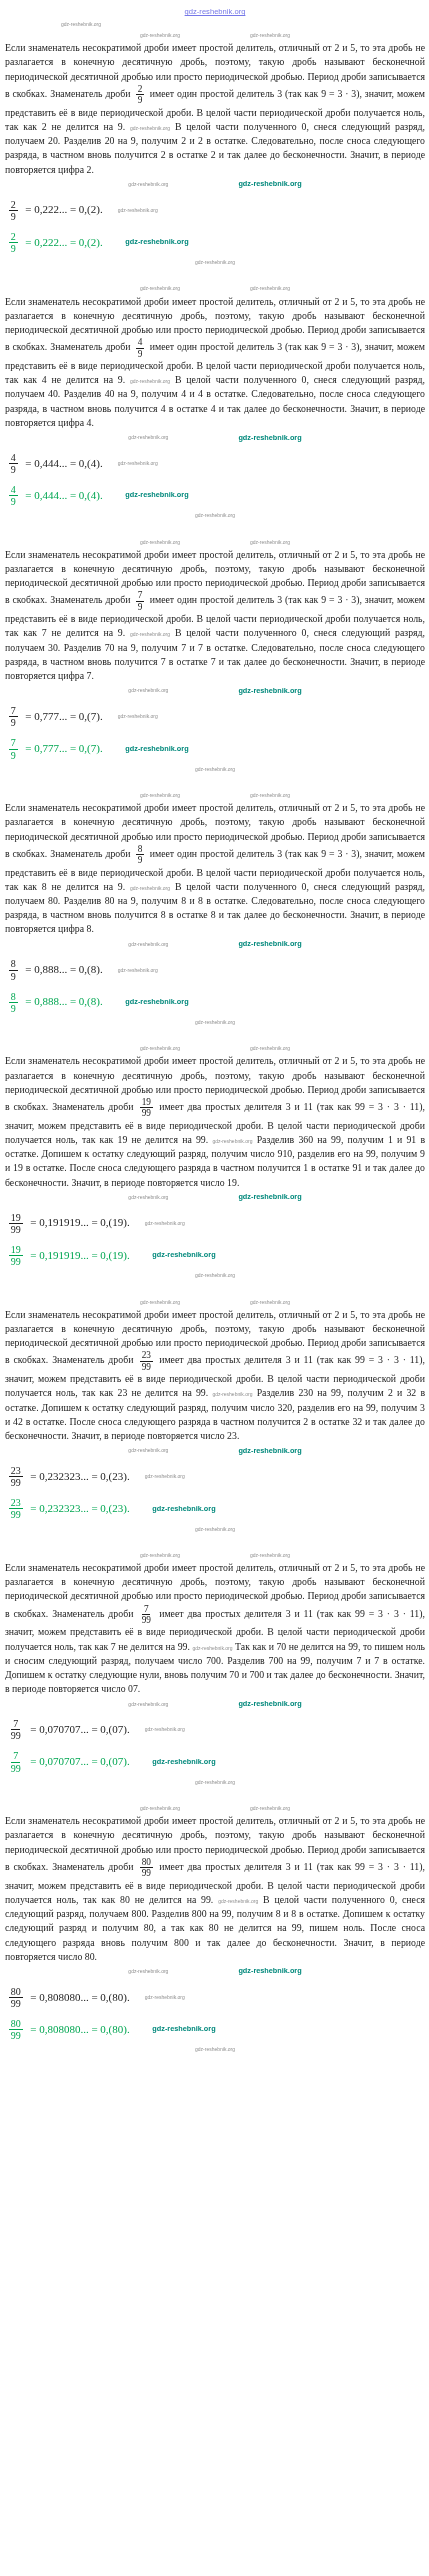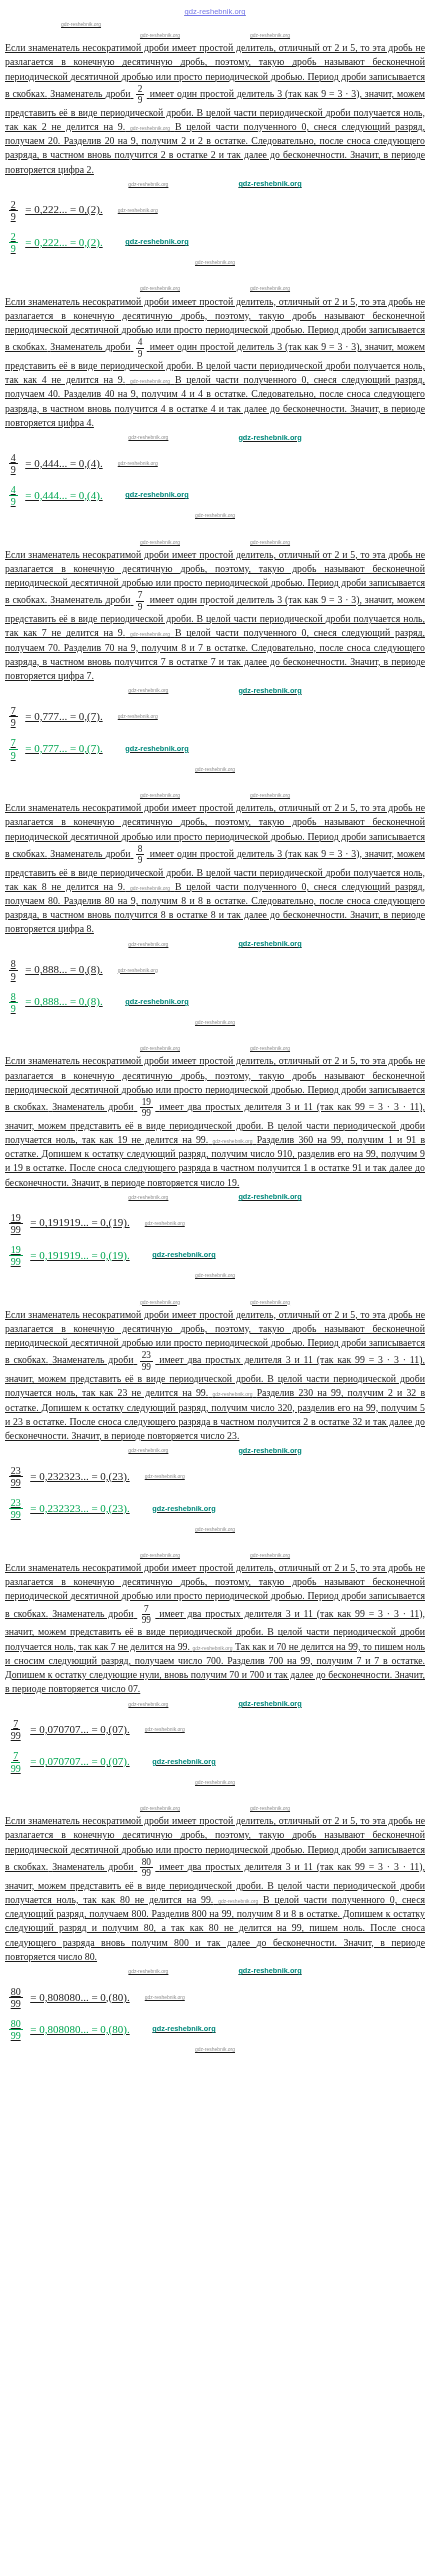--- a/index.html
+++ b/index.html
@@ -6,21 +6,21 @@
   html, body { background: #ffffff; }
   body {
     width: 430px;
     min-height: 2576px;
     margin: 0 auto;
     color: var(--text, #1c1c1c);
     font-family: "Liberation Serif", serif;
     font-size: 9.8px;
     line-height: 1.45;
   }
-  .page { padding: 2.5px 5px 15px 5px; text-decoration: underline; }
+  .page { padding: 2.5px 5px 15px 5px; }
 
   .header-link-row { text-align: center; padding: 1.9px 0 0.6px 0; }
   .header-link {
     color: var(--link, #7678e8);
     font-family: "Liberation Sans", sans-serif;
     font-size: 7.6px;
     text-decoration: underline;
     cursor: pointer;
   }
 
@@ -195,21 +195,21 @@
 
     <p class="para">
       <span>Если знаменатель несократимой дроби имеет простой делитель, отличный от 2 и 5, то эта дробь не разлагается в конечную десятичную дробь, поэтому, такую дробь называют бесконечной периодической десятичной дробью или просто периодической дробью. Период дроби записывается в скобках.</span>
       <span>Знаменатель дроби</span>
       <span class="frac frac-inline">
             <span class="num">7</span>
             <span class="den">9</span>
           </span>
       <span>имеет один простой делитель 3 (так как 9 = 3 · 3), значит, можем представить её в виде периодической дроби. В целой части периодической дроби получается ноль, так как 7 не делится на 9.</span>
       <span class="wm">gdz-reshebnik.org</span>
-      <span>В целой части полученного 0, снеся следующий разряд, получаем 70. Разделив 70 на 9, получим 8 и 7 в остатке. Следовательно, после сноса следующего разряда, в частном вновь получится 7 в остатке 7 и так далее до бесконечности. Значит, в периоде повторяется цифра 7.</span>
+      <span>В целой части полученного 0, снеся следующий разряд, получаем 30. Разделив 70 на 9, получим 7 и 7 в остатке. Следовательно, после сноса следующего разряда, в частном вновь получится 7 в остатке 7 и так далее до бесконечности. Значит, в периоде повторяется цифра 7.</span>
     </p>
 
     <div class="wm-row">
       <span class="wm">gdz-reshebnik.org</span>
       <span class="wm-teal">gdz-reshebnik.org</span>
     </div>
 
     <div class="formula">
       <span class="frac">
             <span class="num">7</span>
@@ -339,21 +339,21 @@
 
     <p class="para">
       <span>Если знаменатель несократимой дроби имеет простой делитель, отличный от 2 и 5, то эта дробь не разлагается в конечную десятичную дробь, поэтому, такую дробь называют бесконечной периодической десятичной дробью или просто периодической дробью. Период дроби записывается в скобках.</span>
       <span>Знаменатель дроби</span>
       <span class="frac frac-inline">
             <span class="num">23</span>
             <span class="den">99</span>
           </span>
       <span>имеет два простых делителя 3 и 11 (так как 99 = 3 · 3 · 11), значит, можем представить её в виде периодической дроби. В целой части периодической дроби получается ноль, так как 23 не делится на 99.</span>
       <span class="wm">gdz-reshebnik.org</span>
-      <span>Разделив 230 на 99, получим 2 и 32 в остатке. Допишем к остатку следующий разряд, получим число 320, разделив его на 99, получим 5 и 23 в остатке. После сноса следующего разряда в частном получится 2 в остатке 32 и так далее до бесконечности. Значит, в периоде повторяется число 23.</span>
+      <span>Разделив 230 на 99, получим 2 и 32 в остатке. Допишем к остатку следующий разряд, получим число 320, разделив его на 99, получим 3 и 42 в остатке. После сноса следующего разряда в частном получится 2 в остатке 32 и так далее до бесконечности. Значит, в периоде повторяется число 23.</span>
     </p>
 
     <div class="wm-row">
       <span class="wm">gdz-reshebnik.org</span>
       <span class="wm-teal">gdz-reshebnik.org</span>
     </div>
 
     <div class="formula">
       <span class="frac">
             <span class="num">23</span>

